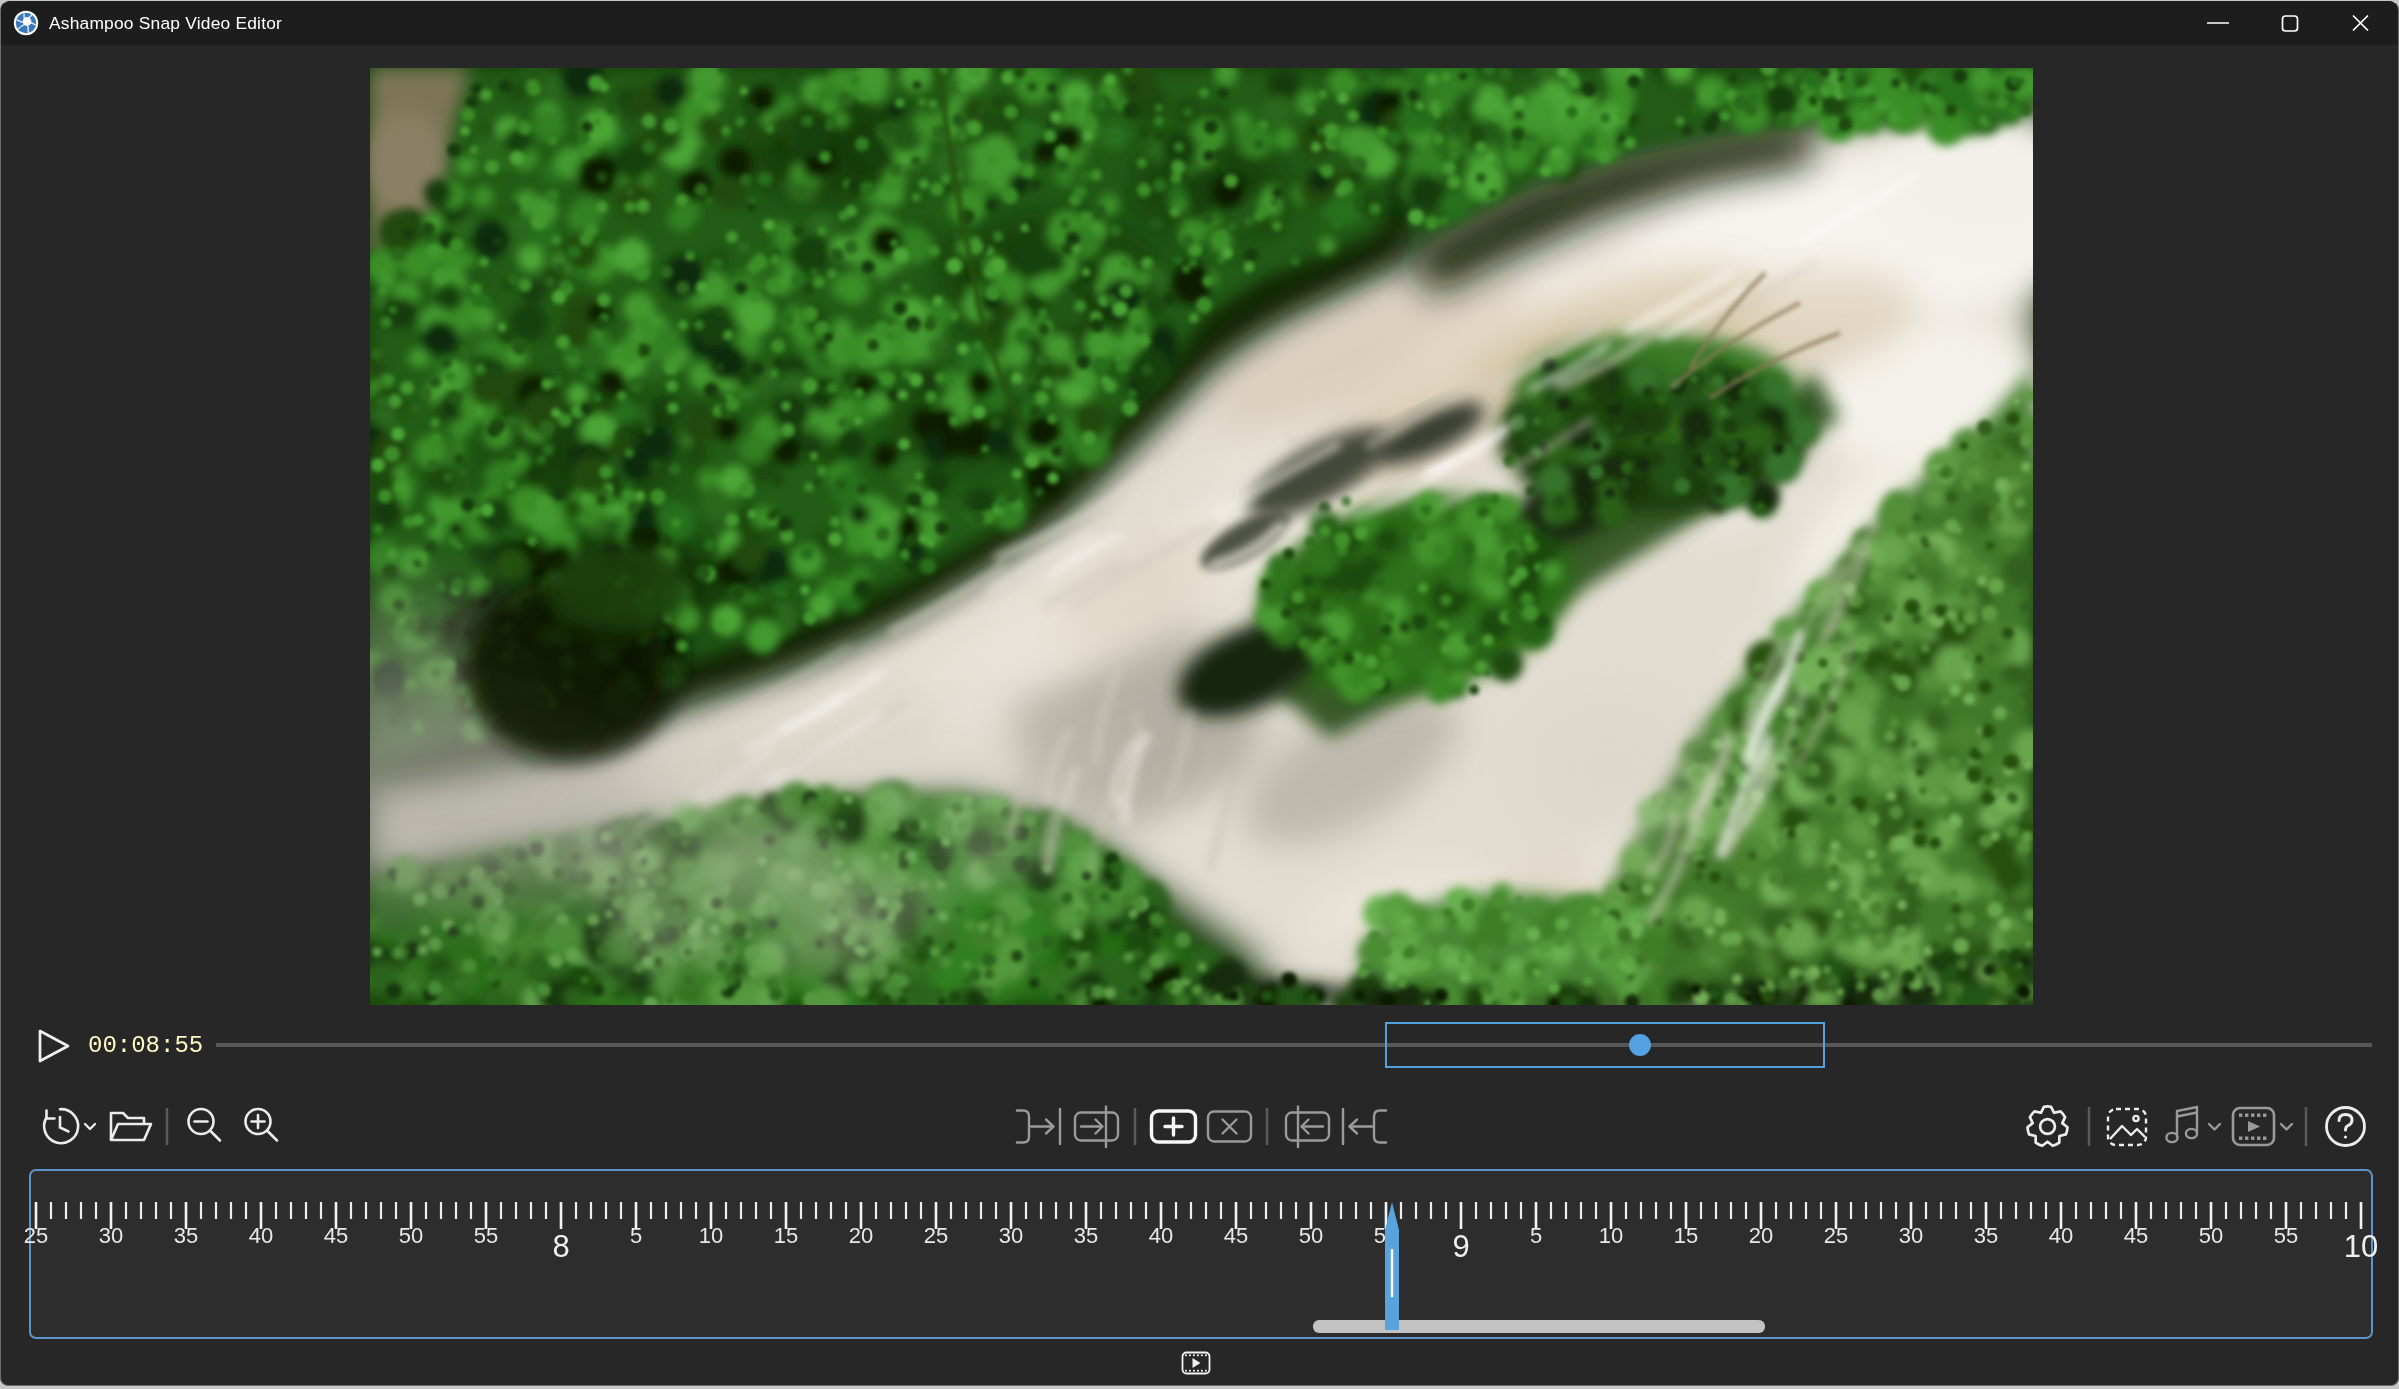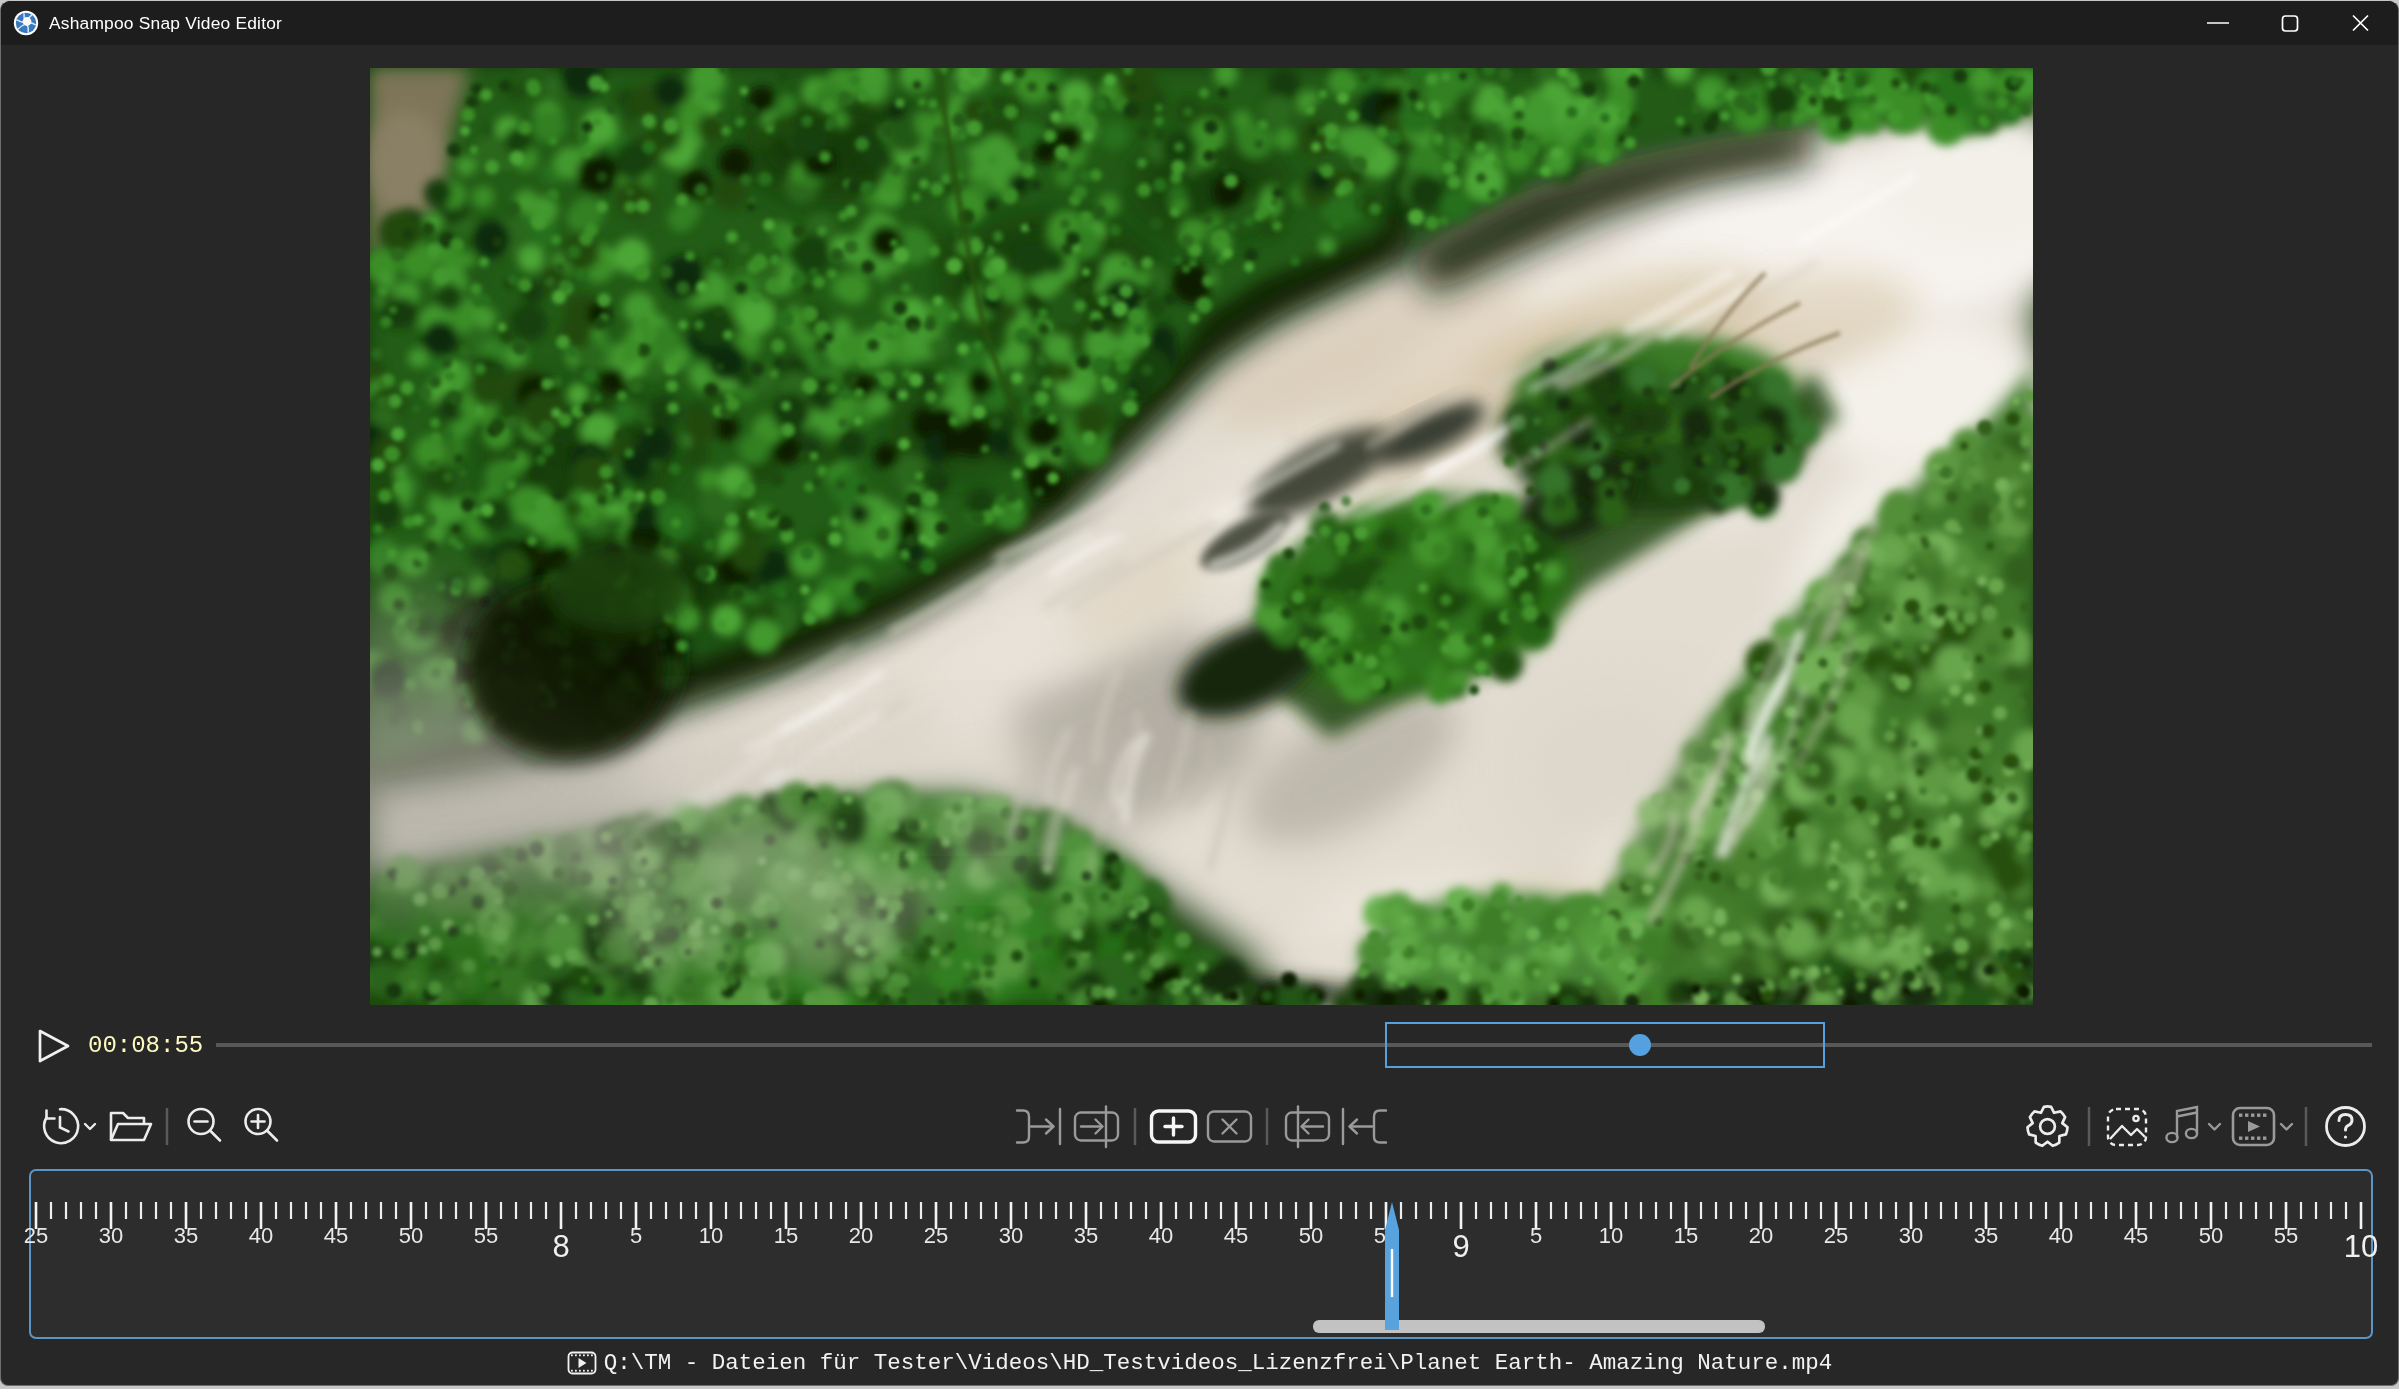--- a/index.html
+++ b/index.html
@@ -3666,15 +3666,14 @@
         <rect x="20" y="3.4" width="1.8" height="1.8"></rect>
           <rect x="24" y="3.4" width="1.8" height="1.8"></rect>
         <rect x="4" y="18.8" width="1.8" height="1.8"></rect>
           <rect x="8" y="18.8" width="1.8" height="1.8"></rect>
         <rect x="12" y="18.8" width="1.8" height="1.8"></rect>
           <rect x="16" y="18.8" width="1.8" height="1.8"></rect>
         <rect x="20" y="18.8" width="1.8" height="1.8"></rect>
           <rect x="24" y="18.8" width="1.8" height="1.8"></rect>
       </g>
     </svg>
-    <span>Q:\TM - Dateien für Tester\Videos\HD_Testvideos_Lizenzfrei\Planet Earth- Amazing Nature.mp4</span>
   </div>
 </div>
 
 </body></html>

